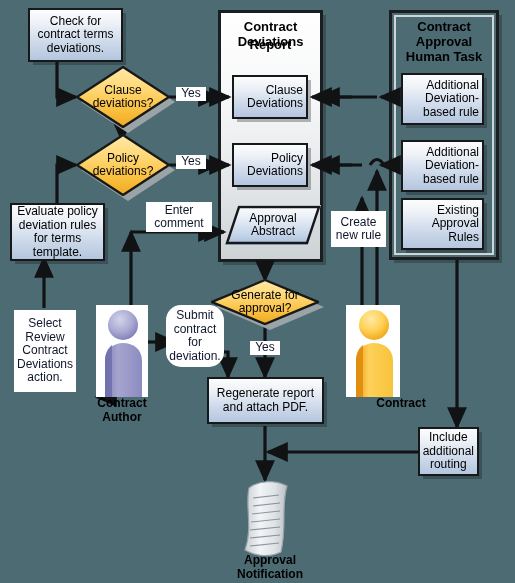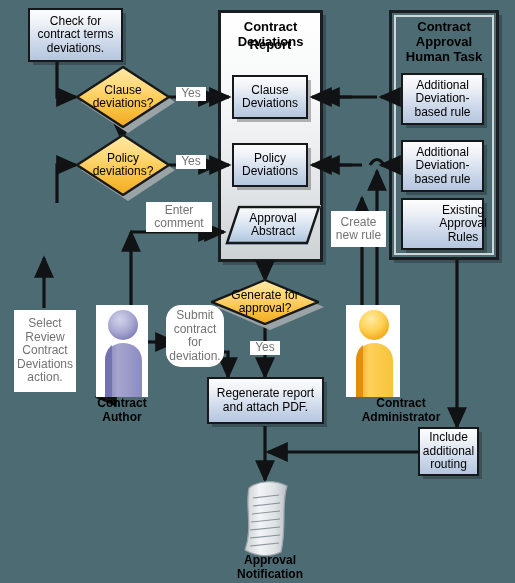--- a/index.html
+++ b/index.html
@@ -8,21 +8,21 @@
     background:#4d6b73;
     font-family:"Liberation Sans", sans-serif;
     overflow:hidden;
   }
   #stage{position:relative;width:515px;height:583px;}
 
   
   .node{
     position:absolute;
     box-sizing:border-box;
-    display:flex;align-items:center;justify-content:center;
+    display:flex;align-items:flex-end;justify-content:center;
     text-align:center;
     color:#000;
     z-index:5;
   }
 
   
   .proc{
     border:2px solid #16181a;
     background:linear-gradient(180deg,#fbfcfd 0%,#eef2f7 26%,#d3dded 58%,#b4c6de 100%);
     box-shadow:4px 4px 0 -1px rgba(20,24,28,.30);
@@ -83,21 +83,21 @@
   }
   .group-title{
     position:absolute;left:0;right:0;
     text-align:center;font-weight:bold;font-size:13px;line-height:15px;
     color:#000;z-index:3;
   }
 
   
   .elabel{
     position:absolute;
-    background:#ffffff;color:#737373;
+    background:#ffffff;color:#0f172a;
     font-size:12px;line-height:13.5px;
     text-align:center;
     padding:0 2px;
     z-index:9;
     box-sizing:border-box;
   }
 
   
   .actor{position:absolute;z-index:7;}
   .actor .plate{position:absolute;left:0;top:0;background:#ffffff;}
@@ -241,20 +241,23 @@
     <div class="diamond"></div>
     <svg width="94" height="62" style="position:absolute;left:0;top:0;z-index:1;">
       <polygon points="47,1 93,31 47,61 1,31" fill="none" stroke="#16181a" stroke-width="2.4"></polygon>
     </svg>
     <div class="diamond-label">
       <span>Policy</span>
       <span>deviations?</span>
     </div>
   </div>
 
+  <div class="node proc" style="left:10px;top:203px;width:95px;height:58px;flex-direction:column;">
+    <span>Evaluate policy deviation rules for terms template.</span>
+  </div>
 
   <div class="elabel" style="left:14px;top:310px;width:62px;height:82px;display:flex;align-items:center;justify-content:center;">
     <span>Select Review Contract Deviations action.</span>
   </div>
 
   <div class="diamond-wrap" style="left:211px;top:279px;width:108px;height:46px;">
     <div class="diamond-shadow"></div>
     <div class="diamond"></div>
     <svg width="108" height="46" style="position:absolute;left:0;top:0;z-index:1;">
       <polygon points="54,1 107,23 54,45 1,23" fill="none" stroke="#16181a" stroke-width="2.4"></polygon>
@@ -333,21 +336,20 @@
             <stop offset="35%" stop-color="#ffd15a"></stop>
             <stop offset="100%" stop-color="#f6c33a"></stop>
         </linearGradient>
       </defs>
       <ellipse cx="28" cy="20" rx="15" ry="15" fill="url(#headB)"></ellipse>
       <path d="M10,92 L10,56 C10,44 19,38 28,38 C38,38 47,44 47,56 L47,92 Z" fill="url(#bodyB)"></path>
       <path d="M10,92 L10,56 C10,48 13,43 17,40 L17,92 Z" fill="#e08b0c" opacity=".9"></path>
     </svg>
     <div class="cap" style="left:-5px;top:92px;">
       <div>Contract</div>
-      <div>Administrator</div>
     </div>
   </div>
 
   <div class="actor" style="left:235px;top:478px;width:70px;height:100px;">
     <svg width="70" height="82" style="position:absolute;left:0;top:0;">
       <defs>
         <linearGradient id="docG" x1="0" y1="0" x2="1" y2="0">
           <stop offset="0%" stop-color="#c9ced2"></stop>
             <stop offset="35%" stop-color="#f2f4f6"></stop>
           <stop offset="70%" stop-color="#dfe3e6"></stop>

